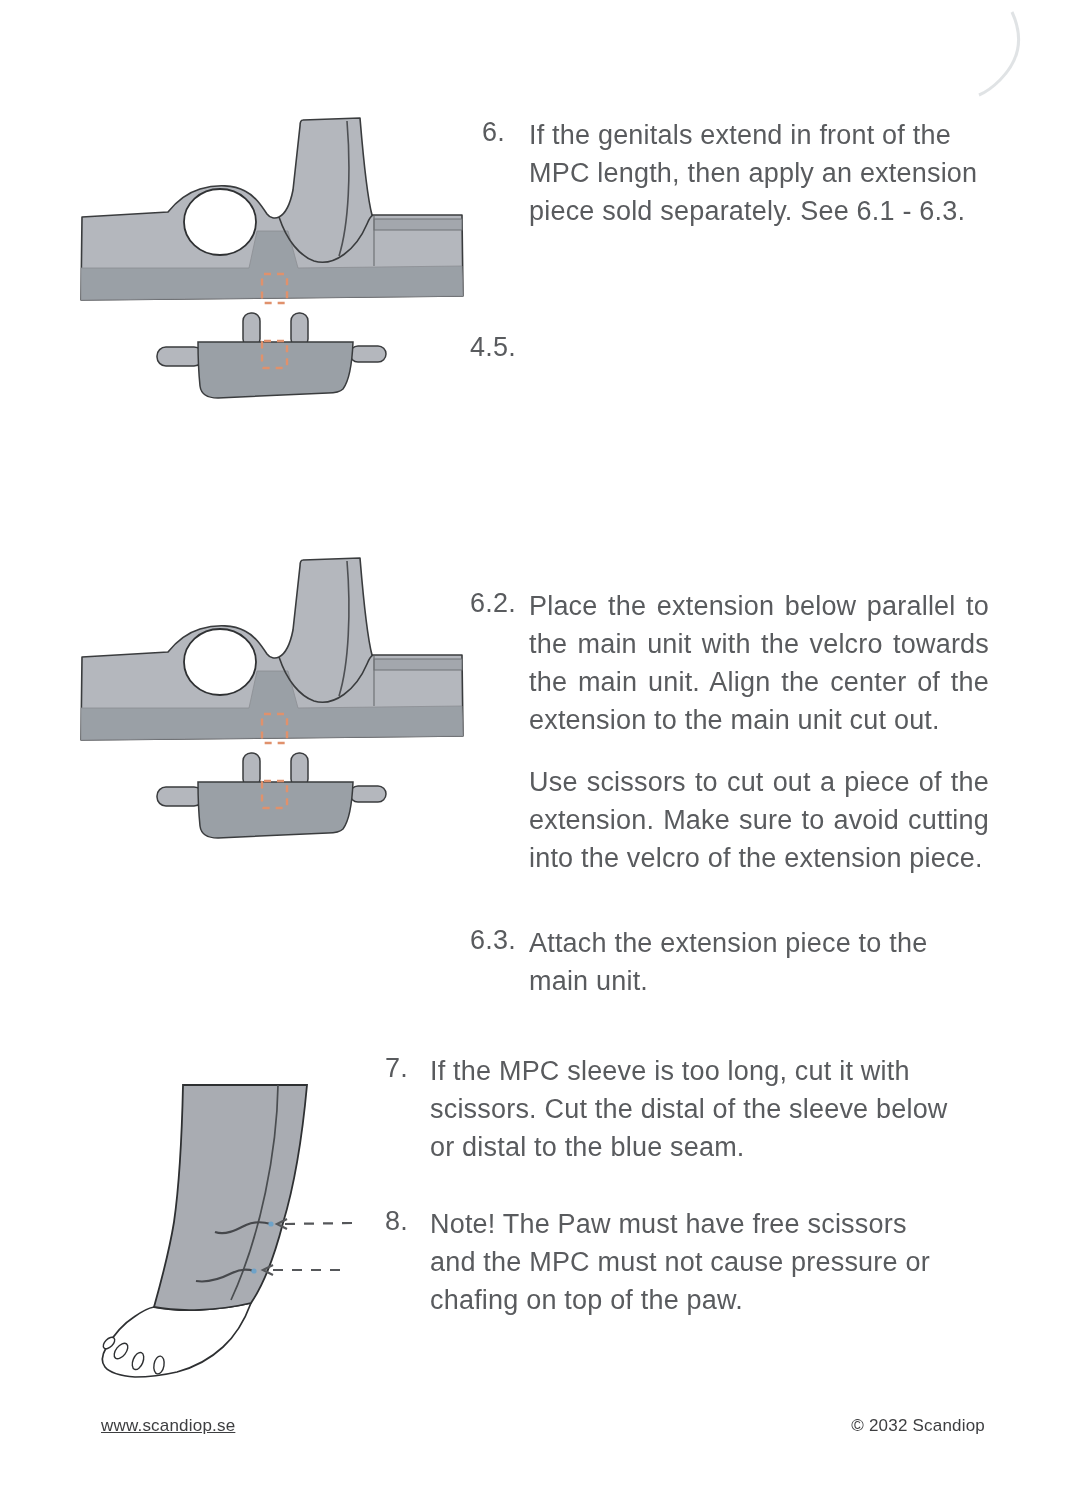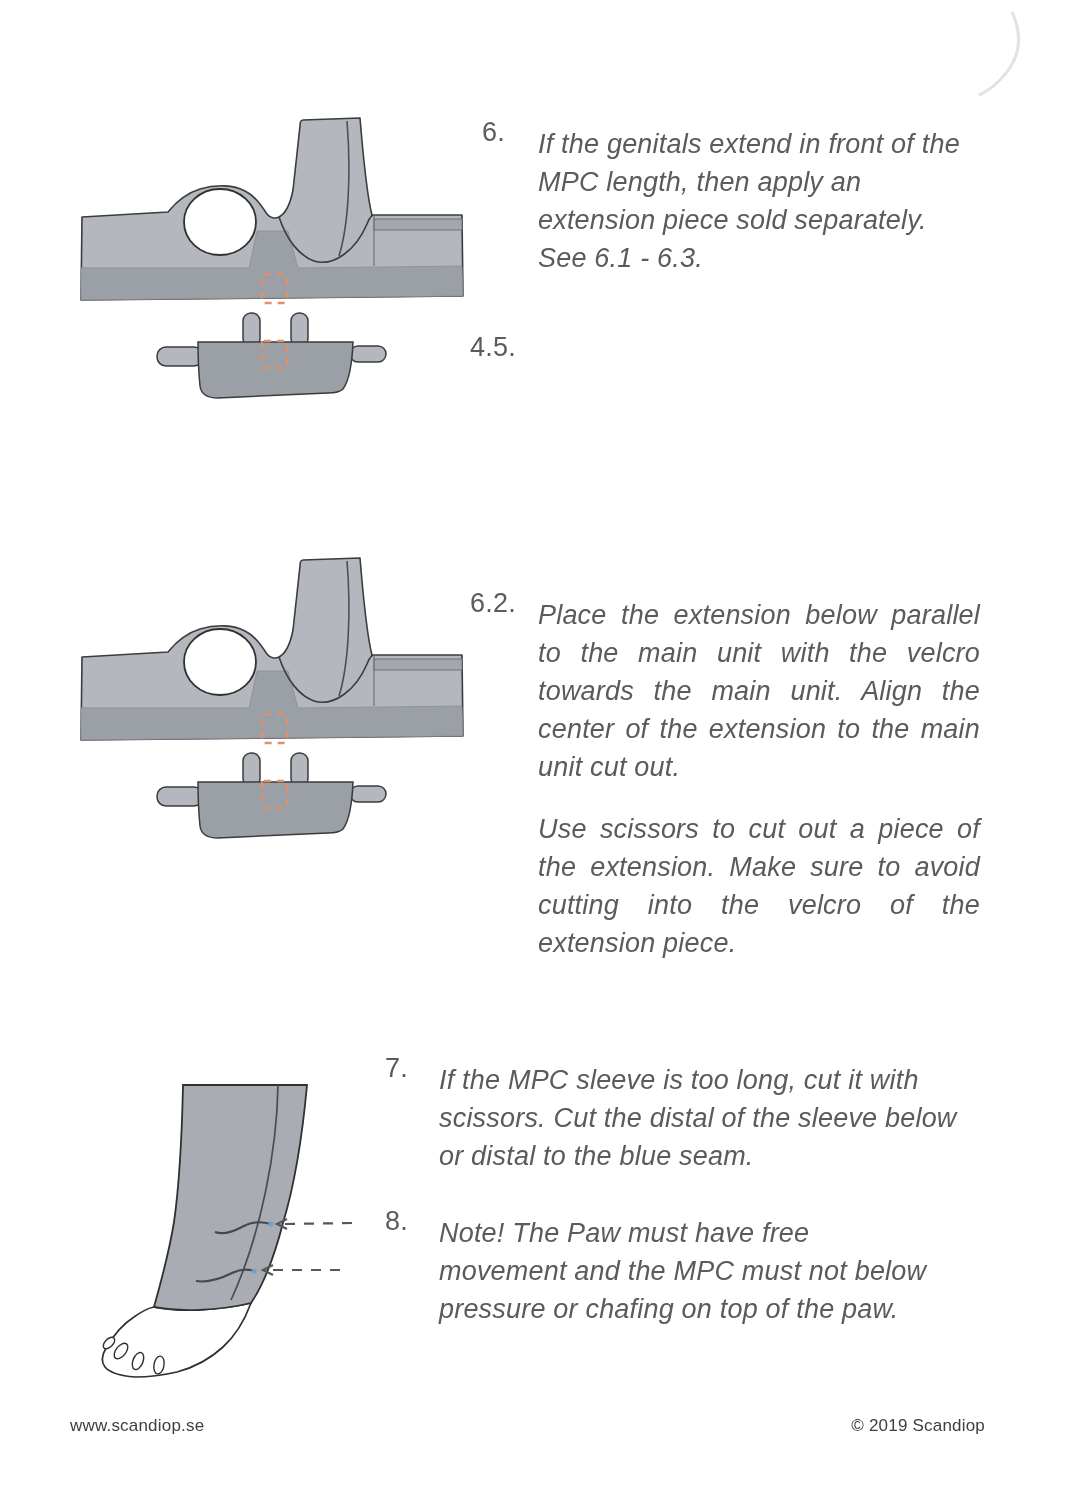--- a/index.html
+++ b/index.html
@@ -16,31 +16,31 @@
     display:flex;
     font-size:27px;
     line-height:38px;
     letter-spacing:.2px;
   }
   .instr .num{flex:0 0 auto;}
   .instr .num.w56{width:56px;}
   .instr .num.w42{width:42px;}
   .instr .num.pad12{padding-left:12px;box-sizing:border-box;}
   .instr .txt{flex:1;}
-  .instr .txt p{margin:12px;font-style:italic;}
+  .instr .txt p{margin:3px;}
   .instr .txt p + p{margin-top:24px;}
   .just p{text-align:justify;}
   .fig{position:absolute;}
   .footer-text{
     position:absolute;
     font-size:17px;
     color:#3d3e40;
     letter-spacing:.2px;
   }
-  #footer-left{left:70px;top:1416px;}
+  #footer-left{left:101px;top:1416px;text-decoration:underline;}
   #footer-right{right:87px;top:1416px;text-align:right;}
   #scan-curl{position:absolute;left:950px;top:0px;}
 </style>
 </head>
 <body>
 
 <div class="page">
 
   <svg width="0" height="0" style="position:absolute" aria-hidden="true">
     <defs>
@@ -126,31 +126,37 @@
   </div>
 
   <div class="instr just" style="left:470px;top:584px;width:522px">
     <span class="num w56">6.2.</span>
     <div class="txt">
       <p>Place the extension below parallel to the main unit with the velcro towards the main unit. Align the center of the extension to the main unit cut out.</p>
       <p>Use scissors to cut out a piece of the extension. Make sure to avoid cutting into the velcro of the extension piece.</p>
     </div>
   </div>
 
+  <div class="instr" style="left:470px;top:921px;width:501px">
+    <span class="num w56">6.3.</span>
+    <div class="txt">
+      <p>Attach the extension piece to the main unit.</p>
+    </div>
+  </div>
 
   <div class="instr" style="left:385px;top:1049px;width:587px">
     <span class="num w42">7.</span>
     <div class="txt">
       <p>If the MPC sleeve is too long, cut it with scissors. Cut the distal of the sleeve below or distal to the blue seam.</p>
     </div>
   </div>
 
   <div class="instr" style="left:385px;top:1202px;width:557px">
     <span class="num w42">8.</span>
     <div class="txt">
-      <p>Note! The Paw must have free movement and the MPC must not below pressure or chafing on top of the paw.</p>
+      <p>Note! The Paw must have free scissors and the MPC must not cause pressure or chafing on top of the paw.</p>
     </div>
   </div>
 
   <div id="footer-left" class="footer-text">www.scandiop.se</div>
-  <div id="footer-right" class="footer-text">© 2019 Scandiop</div>
+  <div id="footer-right" class="footer-text">© 2032 Scandiop</div>
 
 </div>
 
 </body></html>

